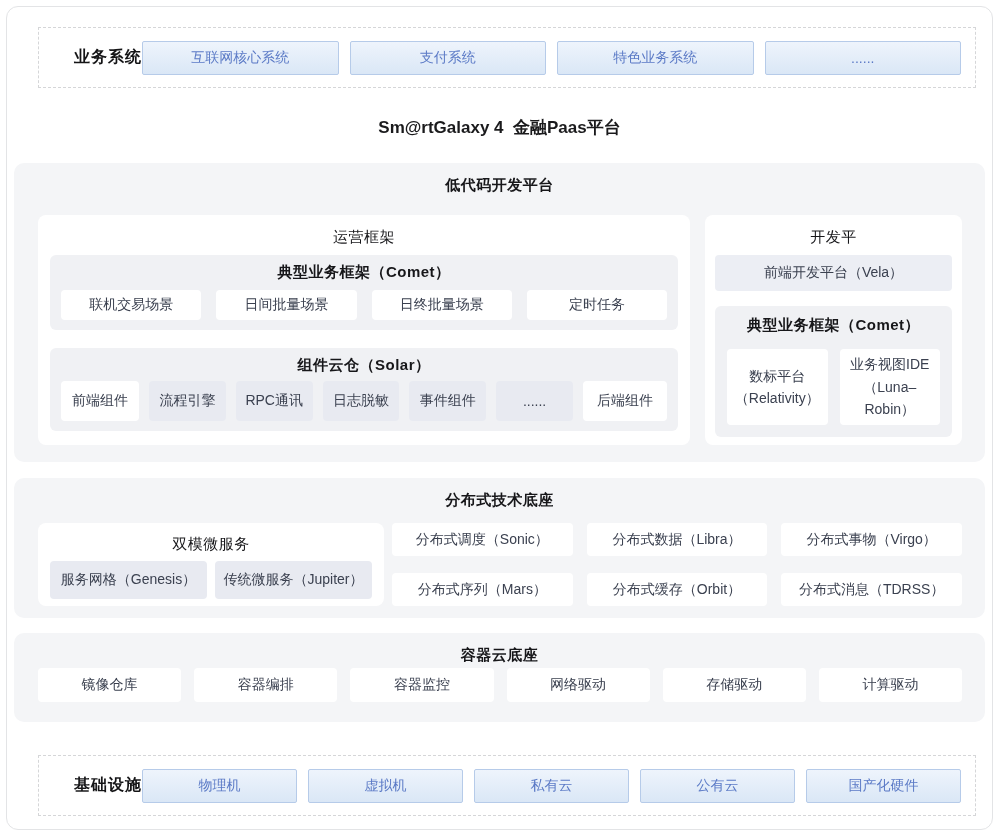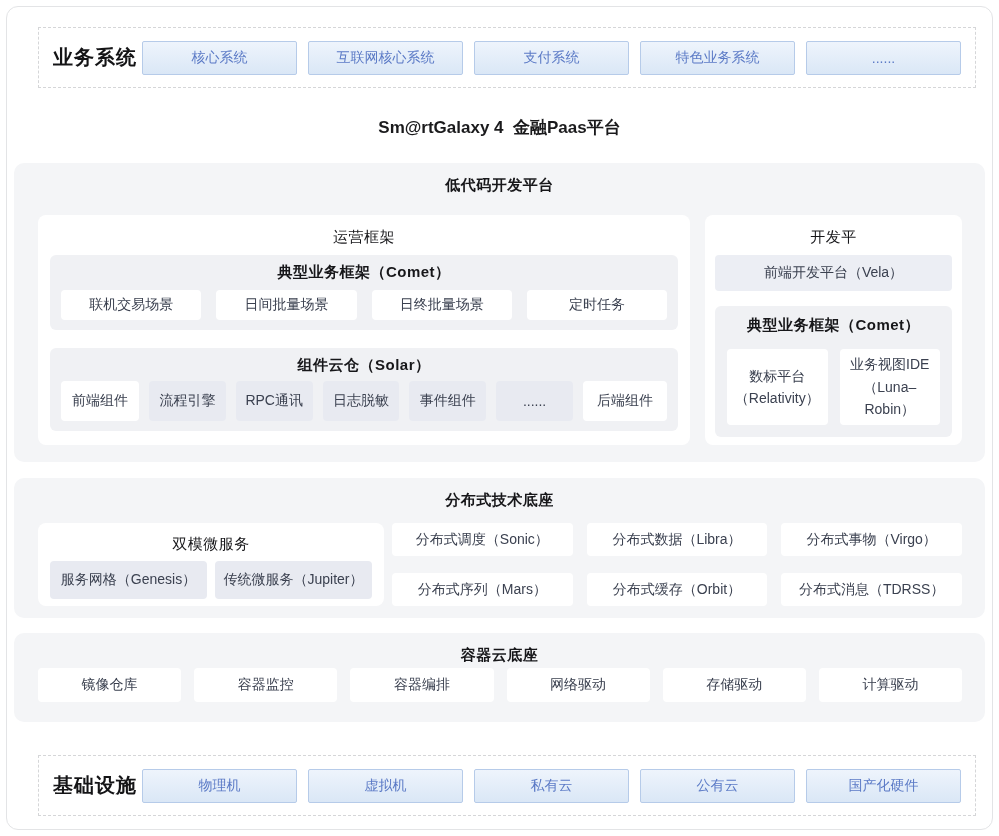--- a/index.html
+++ b/index.html
@@ -17,22 +17,22 @@
 
   
   .dashed-row {
     position:absolute; left:38px; width:938px; height:61px;
     border:1px dashed #d5d6d8; display:flex; align-items:center;
     padding:0 14px 0 8px;
   }
   #business-row { top:27px; }
   #infra-row   { top:755px; }
   .row-label {
-    width:95px; flex:none; font-size:20px; font-weight:bold; color:#141416;
-    padding-left:6px; letter-spacing:1px;
+    width:95px; flex:none; font-size:16px; font-weight:bold; color:#141416;
+    padding-left:6px; letter-spacing:1px;text-align:right;
   }
   .chip-blue {
     flex:1; height:34px; margin-right:11px;
     display:flex; align-items:center; justify-content:center;
     background:linear-gradient(180deg,#eef4fc 0%,#dae7f6 100%);
     border:1px solid #b6cbe9; border-radius:2px;
     font-size:14px; color:#5b7ac6;
   }
   .chip-blue:last-child { margin-right:0; }
 
@@ -112,21 +112,20 @@
   .cc-row .chip-white { flex:1; }
 </style>
 </head>
 <body>
 
 <div class="canvas">
   <div class="frame"></div>
 
   <div class="dashed-row" id="business-row">
     <div class="row-label">业务系统</div>
-    <div class="chip-blue">核心系统</div>
     <div class="chip-blue">互联网核心系统</div>
     <div class="chip-blue">支付系统</div>
     <div class="chip-blue">特色业务系统</div>
     <div class="chip-blue">......</div>
   </div>
 
   <div class="main-title">Sm@rtGalaxy 4  金融Paas平台</div>
 
   <div class="section" id="lowcode">
     <div class="section-title">低代码开发平台</div>
@@ -202,22 +201,22 @@
         <div class="chip-white">分布式消息（TDRSS）</div>
       </div>
 
     </div>
   </div>
 
   <div class="section" id="container-cloud">
     <div class="section-title">容器云底座</div>
     <div class="cc-row">
       <div class="chip-white">镜像仓库</div>
+      <div class="chip-white">容器编排</div>
       <div class="chip-white">容器监控</div>
-      <div class="chip-white">容器编排</div>
       <div class="chip-white">网络驱动</div>
       <div class="chip-white">存储驱动</div>
       <div class="chip-white">计算驱动</div>
     </div>
   </div>
 
   <div class="dashed-row" id="infra-row">
     <div class="row-label">基础设施</div>
     <div class="chip-blue">物理机</div>
     <div class="chip-blue">虚拟机</div>

